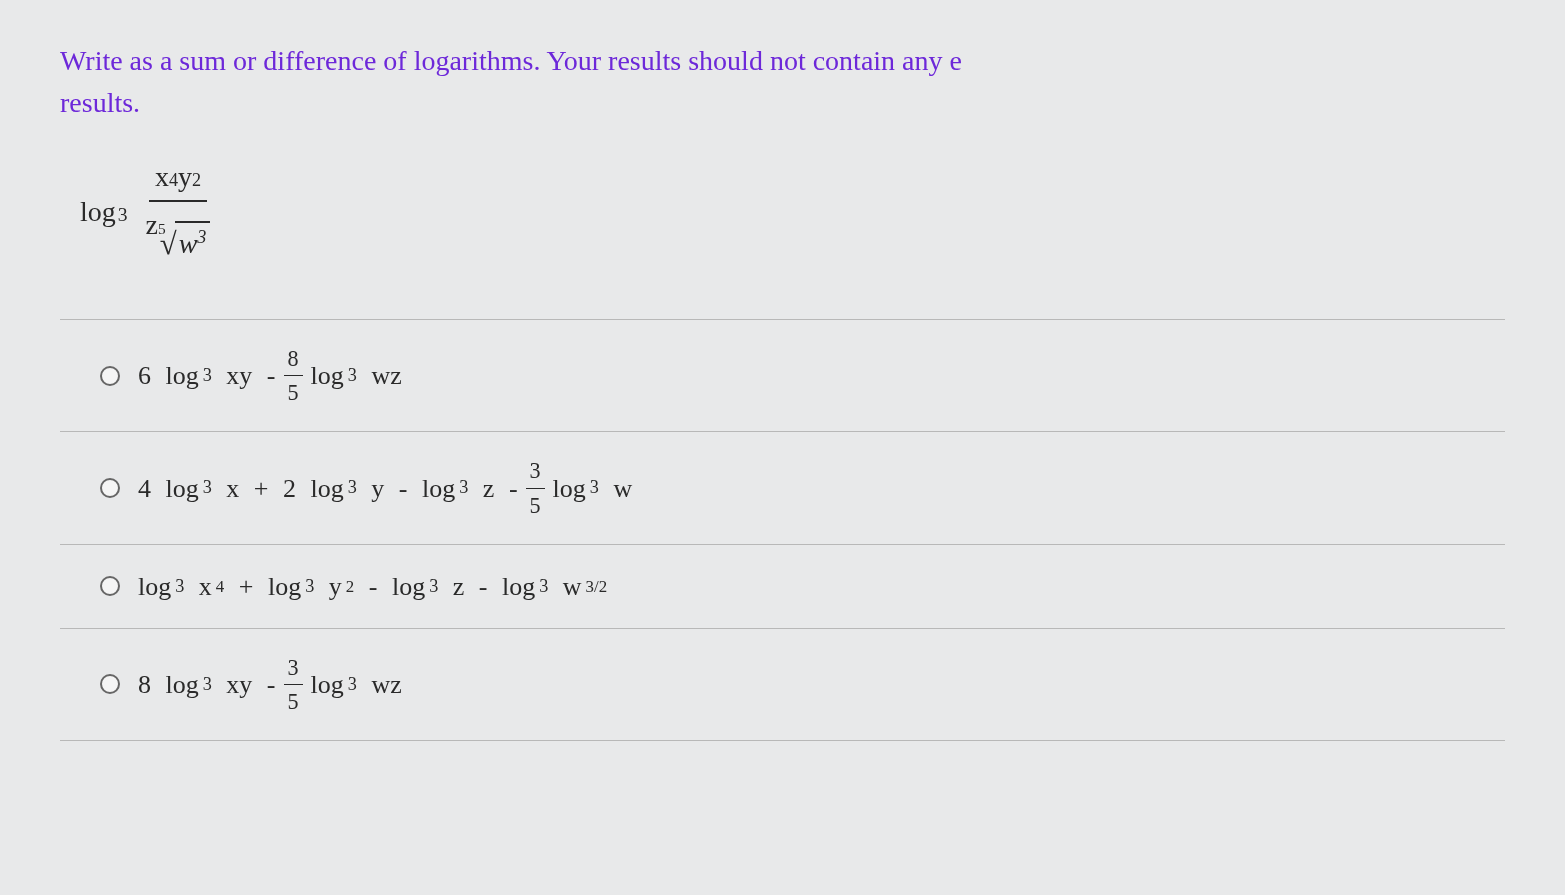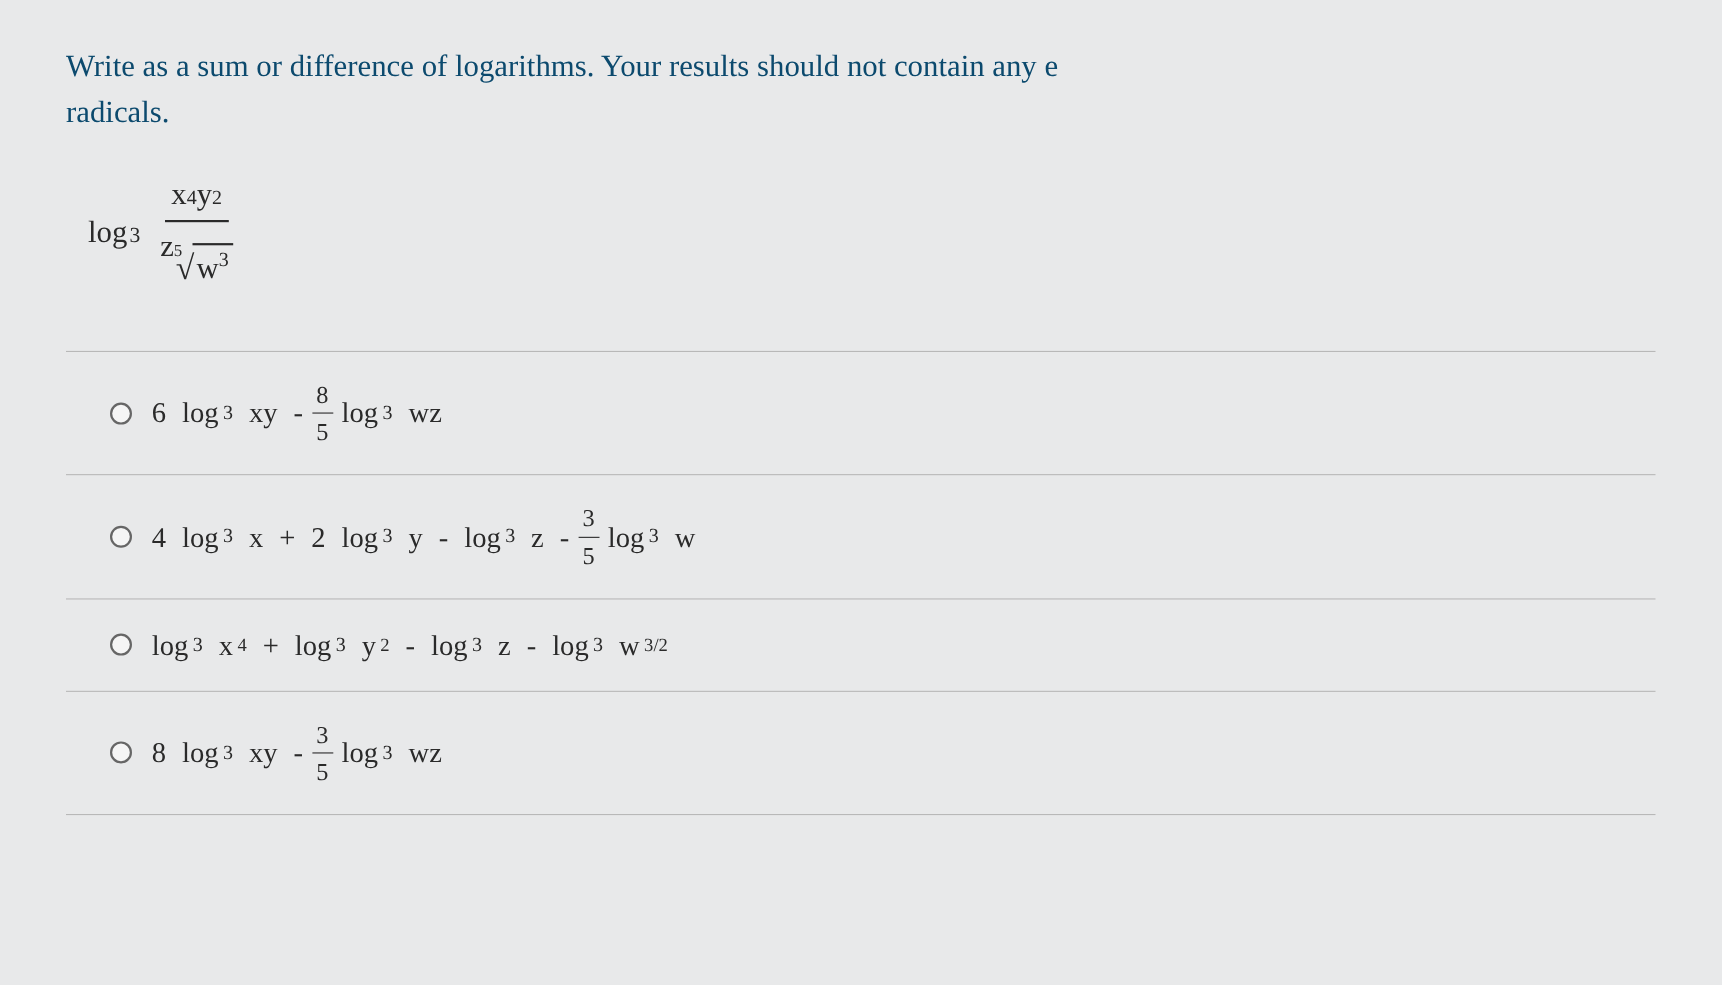--- a/index.html
+++ b/index.html
@@ -5,21 +5,21 @@
     * { box-sizing: border-box; margin: 0; padding: 0; }
     body {
       font-family: Georgia, 'Times New Roman', serif;
       background: #e8e9ea;
       color: #2a2a2a;
       padding: 40px 60px;
       font-size: 26px;
       line-height: 1.5;
     }
     .question-text {
-      color: #0c4a6e;
+      color: #6d28d9;
       font-size: 28px;
     }
     .expression {
       margin: 30px 0 50px 20px;
       font-size: 28px;
       display: flex;
       align-items: center;
     }
     .log-base {
       display: inline-flex;
@@ -64,20 +64,21 @@
       display: inline-block;
     }
     .root-symbol::before {
       content: "√";
       font-size: 1.1em;
     }
     .root-content {
       border-top: 2px solid #2a2a2a;
       padding: 0 4px;
       margin-left: -2px;
+      font-style: italic;
     }
     .options {
       margin-top: 20px;
     }
     .option-row {
       border-top: 1px solid #b8b8b8;
       padding: 22px 20px 22px 40px;
       display: flex;
       align-items: center;
       gap: 18px;
@@ -118,21 +119,21 @@
     .sub {
       font-size: 0.7em;
       vertical-align: sub;
     }
   </style>
 </head>
 <body>
 
 <div class="question-text">
   <span>Write as a sum or difference of logarithms. Your results should not contain any e</span><br>
-  <span>radicals.</span>
+  <span>results.</span>
 </div>
 
 <div class="expression">
   <span class="log-base">
     <span>log</span>
     <span class="base">3</span>
   </span>
   <span class="fraction">
     <span class="num">
       <span>x</span>

